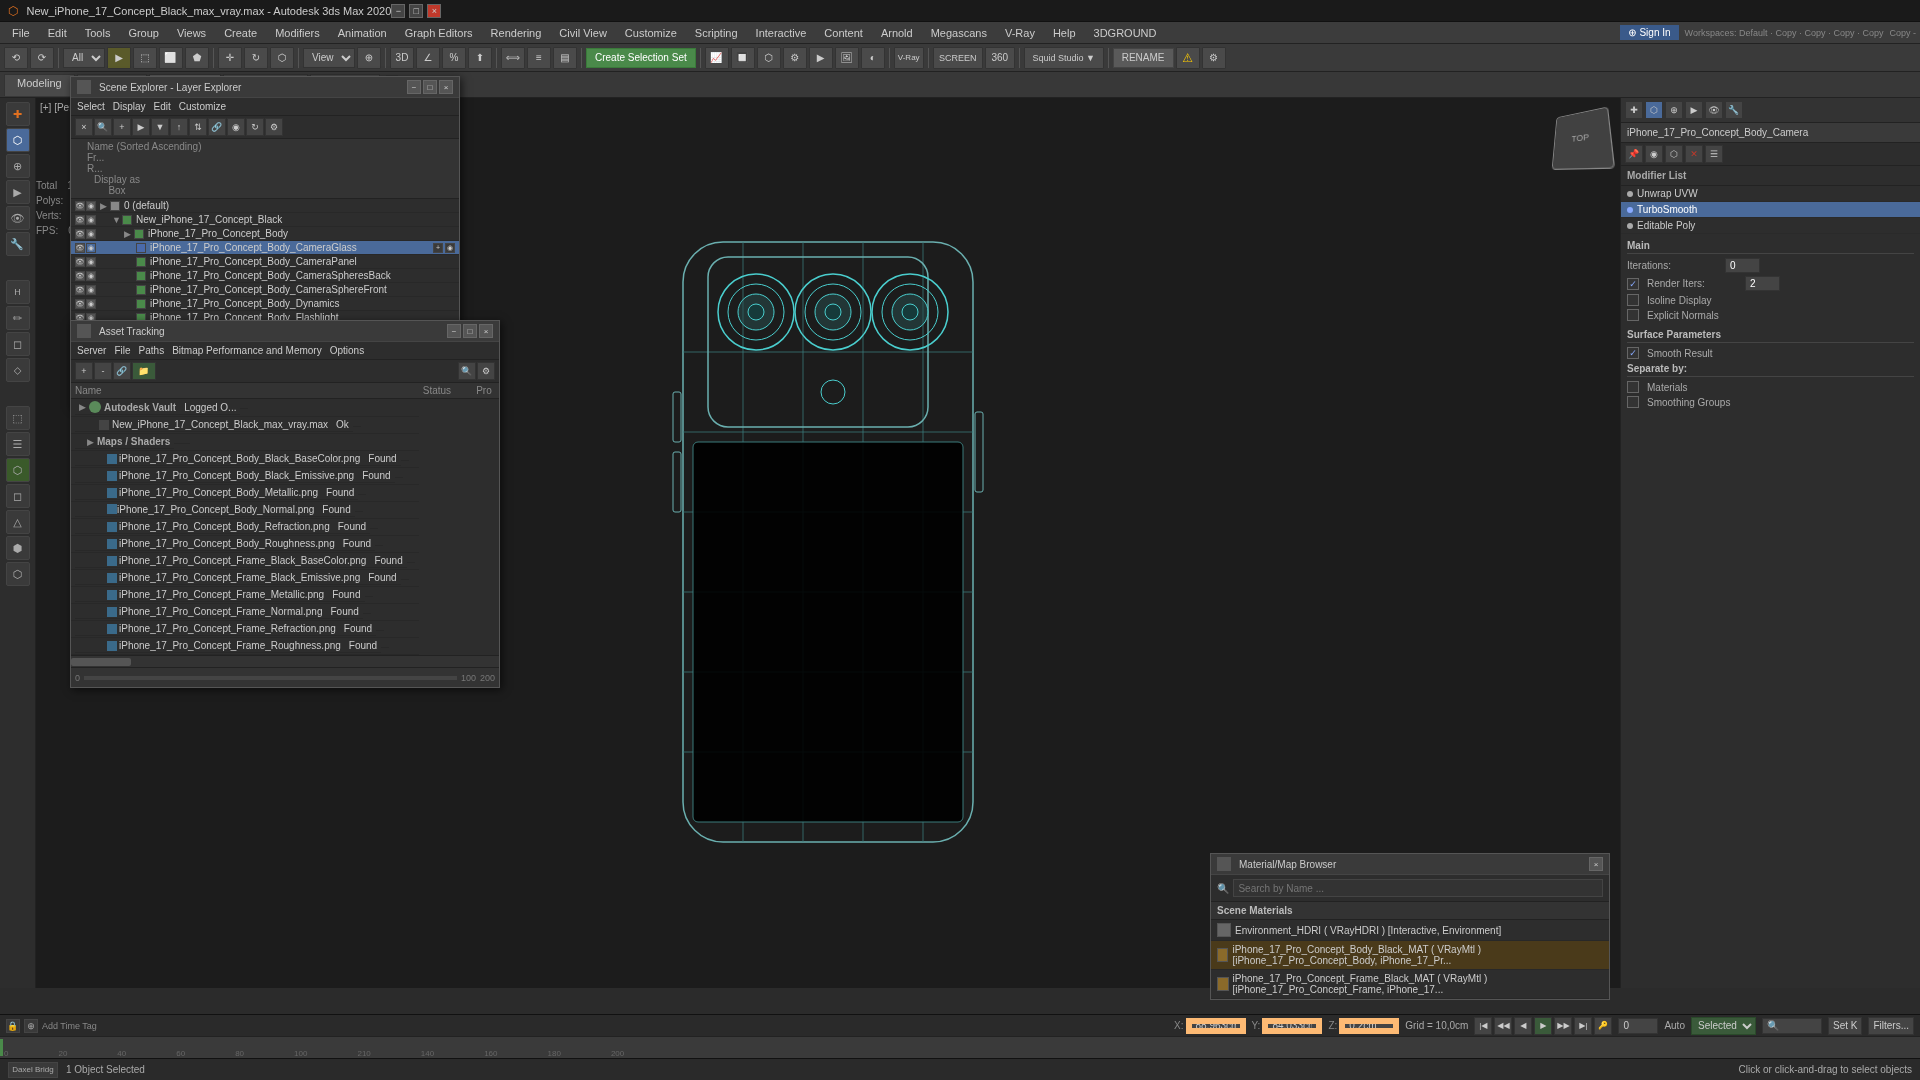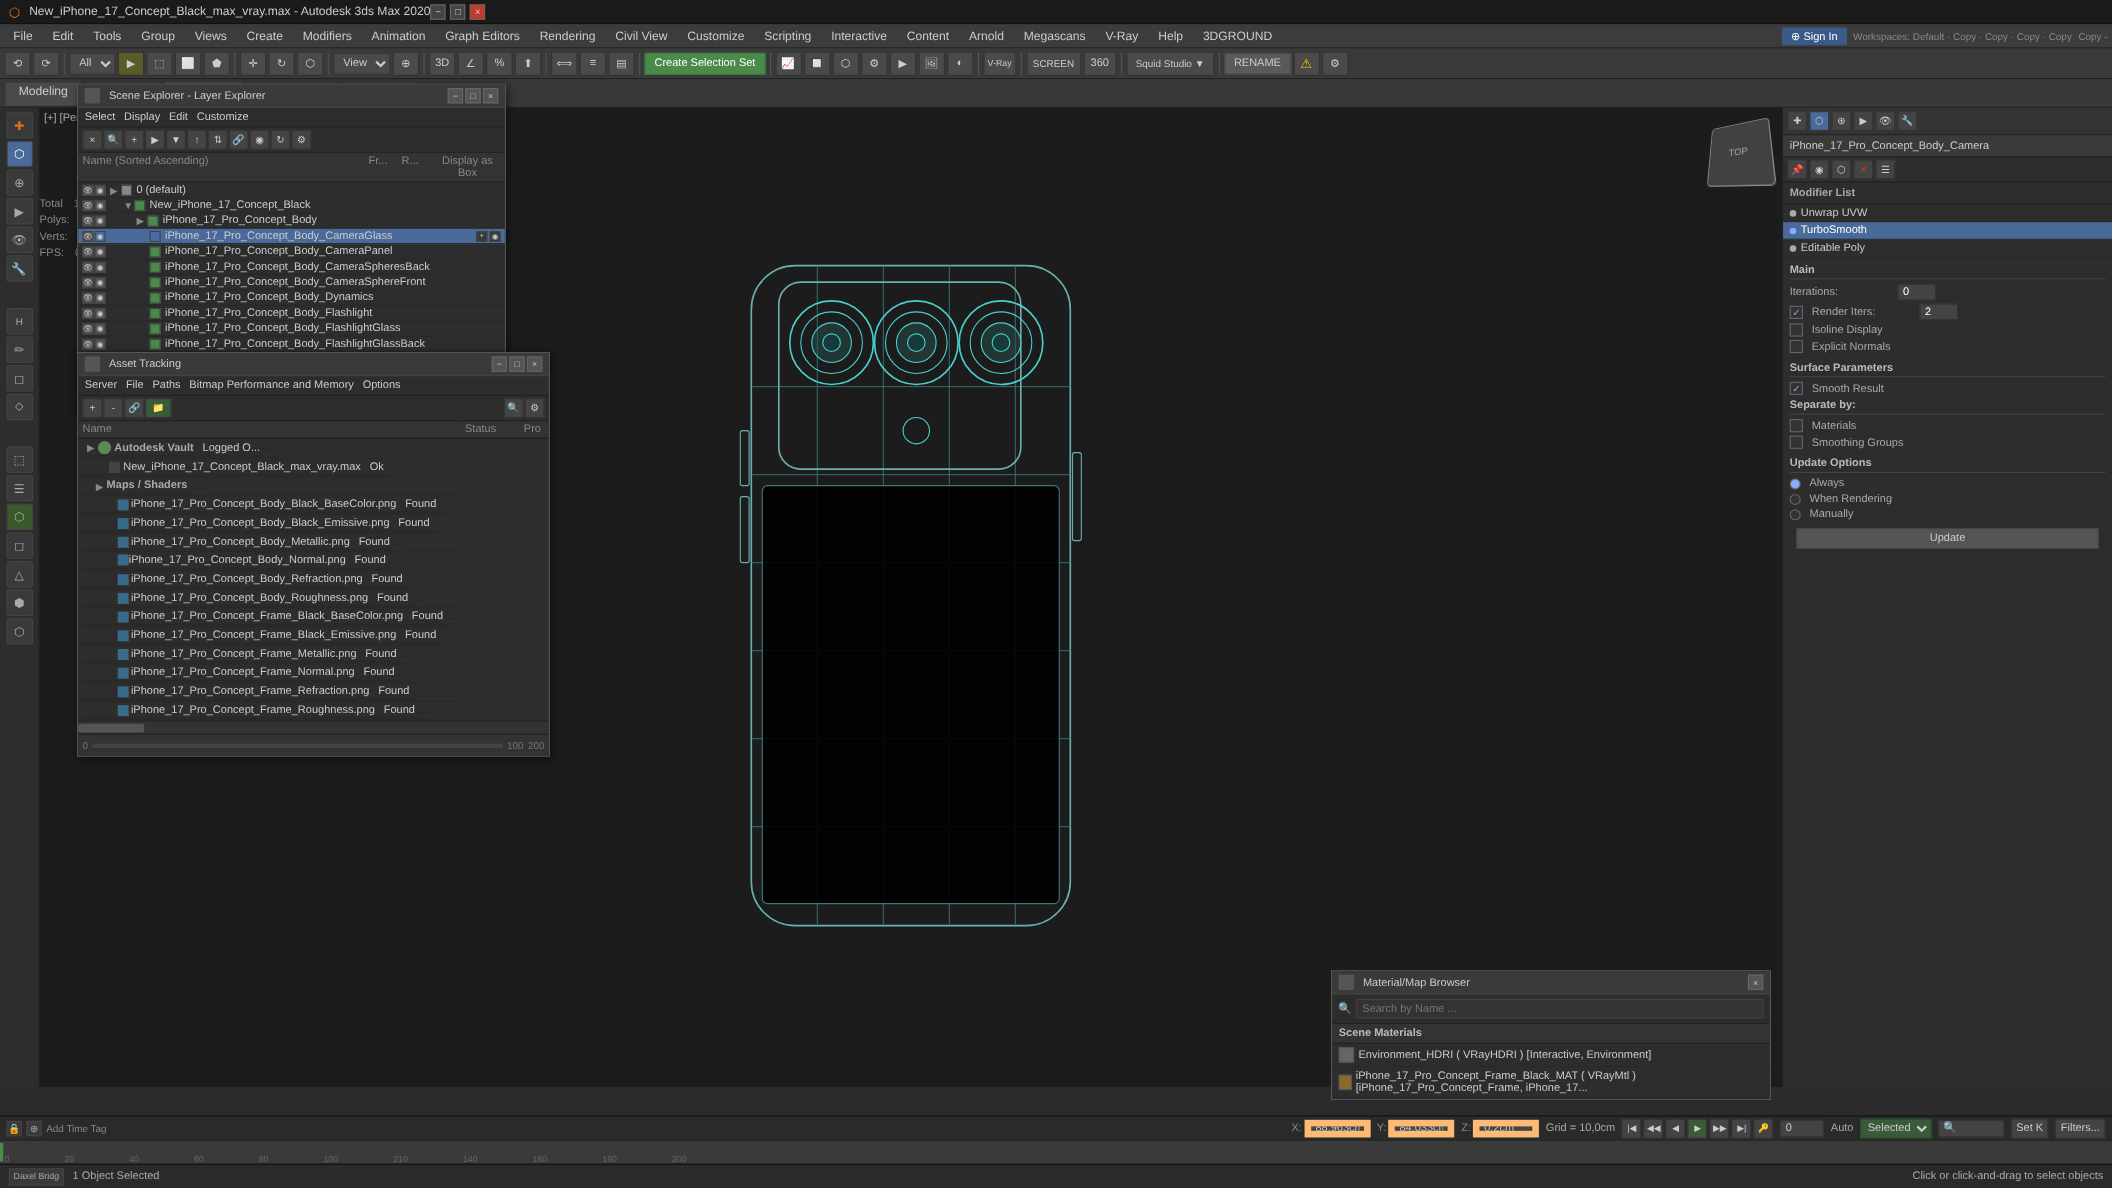--- a/index.html
+++ b/index.html
@@ -354,25 +354,26 @@
       border: 1px solid #333;
       cursor: pointer;
       display: flex;
       align-items: center;
       justify-content: center;
       font-size: 9px;
       color: #ccc;
     }
     .scene-header {
       display: flex;
-      padding: 2px 4px;
+      padding: 2px 16px;
       font-size: 10px;
       color: #888;
       border-bottom: 1px solid #222;
       background: #333;
+      flex-direction: column;
     }
     .scene-col-name { flex: 1; }
     .scene-col-fro { width: 30px; }
     .scene-col-ren { width: 30px; }
     .scene-col-dab { width: 60px; text-align: center; }
     .scene-tree {
       overflow-y: auto;
       max-height: 200px;
     }
     .tree-item {
@@ -985,36 +986,20 @@
         </div>
         <div class="param-section-title" style="margin-top:4px;">Separate by:</div>
         <div class="param-row">
           <div class="param-checkbox"></div>
           <span class="param-label">Materials</span>
         </div>
         <div class="param-row">
           <div class="param-checkbox"></div>
           <span class="param-label">Smoothing Groups</span>
         </div>
-      </div>
-      <div class="param-section">
-        <div class="param-section-title">Update Options</div>
-        <div class="param-row">
-          <div class="param-radio checked"></div>
-          <span class="param-label">Always</span>
-        </div>
-        <div class="param-row">
-          <div class="param-radio"></div>
-          <span class="param-label">When Rendering</span>
-        </div>
-        <div class="param-row">
-          <div class="param-radio"></div>
-          <span class="param-label">Manually</span>
-        </div>
-        <button class="update-btn">Update</button>
       </div>
     </div>
   </div>
 </div>
 
 <div class="floating-window scene-explorer" style="top:76px; left:70px; width:390px; z-index:200;">
   <div class="float-title">
     <div style="display:flex; align-items:center; gap:4px;">
       <div class="float-title-icon"></div>
       <span>Scene Explorer - Layer Explorer</span>
@@ -1435,20 +1420,24 @@
     <span class="mat-search-icon">🔍</span>
     <input class="mat-search-input" placeholder="Search by Name ..." style="">
   </div>
 
   <div class="mat-section-header">Scene Materials</div>
 
   <div class="mat-item">
     <div class="mat-color-swatch" style="background:#666;"></div>
     <span>Environment_HDRI ( VRayHDRI ) [Interactive, Environment]</span>
   </div>
+  <div class="mat-item selected">
+    <div class="mat-color-swatch" style="background:#8a6a2a;"></div>
+    <span>iPhone_17_Pro_Concept_Body_Black_MAT ( VRayMtl ) [iPhone_17_Pro_Concept_Body, iPhone_17_Pr...</span>
+  </div>
   <div class="mat-item">
     <div class="mat-color-swatch" style="background:#8a6a2a;"></div>
     <span>iPhone_17_Pro_Concept_Frame_Black_MAT ( VRayMtl ) [iPhone_17_Pro_Concept_Frame, iPhone_17...</span>
   </div>
 </div>
 
 <div style="position:absolute; bottom:44px; left:0; right:0; height:22px; background:#2a2a2a; border-top:1px solid #111; display:flex; align-items:center; gap:6px; padding:0 6px; font-size:10px; color:#aaa;">
   <div style="display:flex; gap:4px; align-items:center;">
     <div style="width:14px; height:14px; background:#3a3a3a; border:1px solid #444; display:flex; align-items:center; justify-content:center; cursor:pointer; font-size:9px;">🔒</div>
     <div style="width:14px; height:14px; background:#3a3a3a; border:1px solid #444; display:flex; align-items:center; justify-content:center; cursor:pointer; font-size:9px;">⊕</div>

